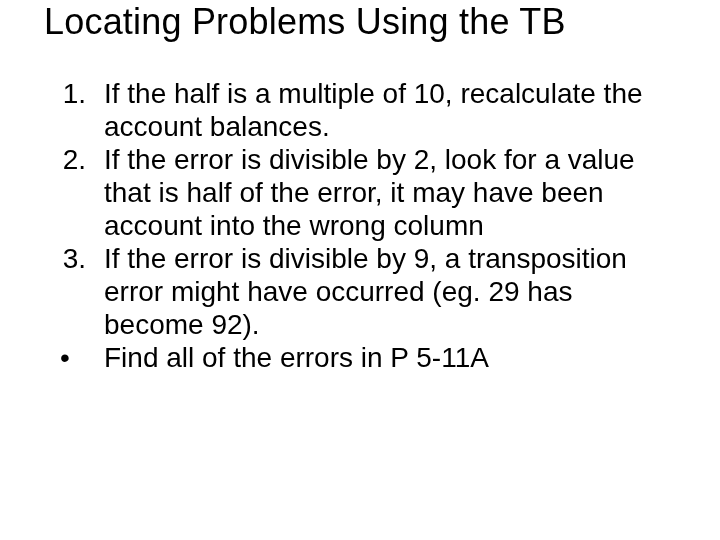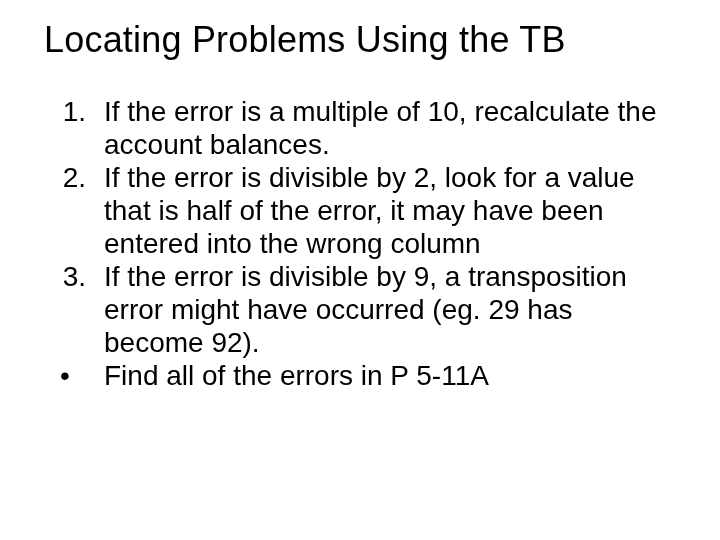--- a/index.html
+++ b/index.html
@@ -9,21 +9,21 @@
     height: 540px;
     background: #ffffff;
     font-family: Arial, Helvetica, sans-serif;
     color: #000000;
     overflow: hidden;
   }
   .slide {
     box-sizing: border-box;
     width: 720px;
     height: 520px;
-    padding: 18px 44px 0 44px;
+    padding: 0 44px 0 44px;
   }
   .title {
     font-size: 36px;
     line-height: 1.2;
     margin: 0 0 34px 0;
     font-weight: normal;
     letter-spacing: 0.2px;
   }
   .list {
     margin: 0;
@@ -54,25 +54,25 @@
   }
 </style>
 </head>
 <body>
 
 <div class="slide">
   <h1 class="title">Locating Problems Using the TB</h1>
   <ol class="list">
     <li>
       <span class="marker">1.</span>
-      <span class="item-text">If the error is a multiple of 10, recalculate the account balances.</span>
+      <span class="item-text">If the half is a multiple of 10, recalculate the account balances.</span>
     </li>
     <li>
       <span class="marker">2.</span>
-      <span class="item-text">If the error is divisible by 2, look for a value that is half of the error, it may have been entered into the wrong column</span>
+      <span class="item-text">If the error is divisible by 2, look for a value that is half of the error, it may have been account into the wrong column</span>
     </li>
     <li>
       <span class="marker">3.</span>
       <span class="item-text">If the error is divisible by 9, a transposition error might have occurred (eg. 29 has become 92).</span>
     </li>
     <li>
       <span class="bullet-dot">•</span>
       <span class="item-text">Find all of the errors in P 5-11A</span>
     </li>
   </ol>

